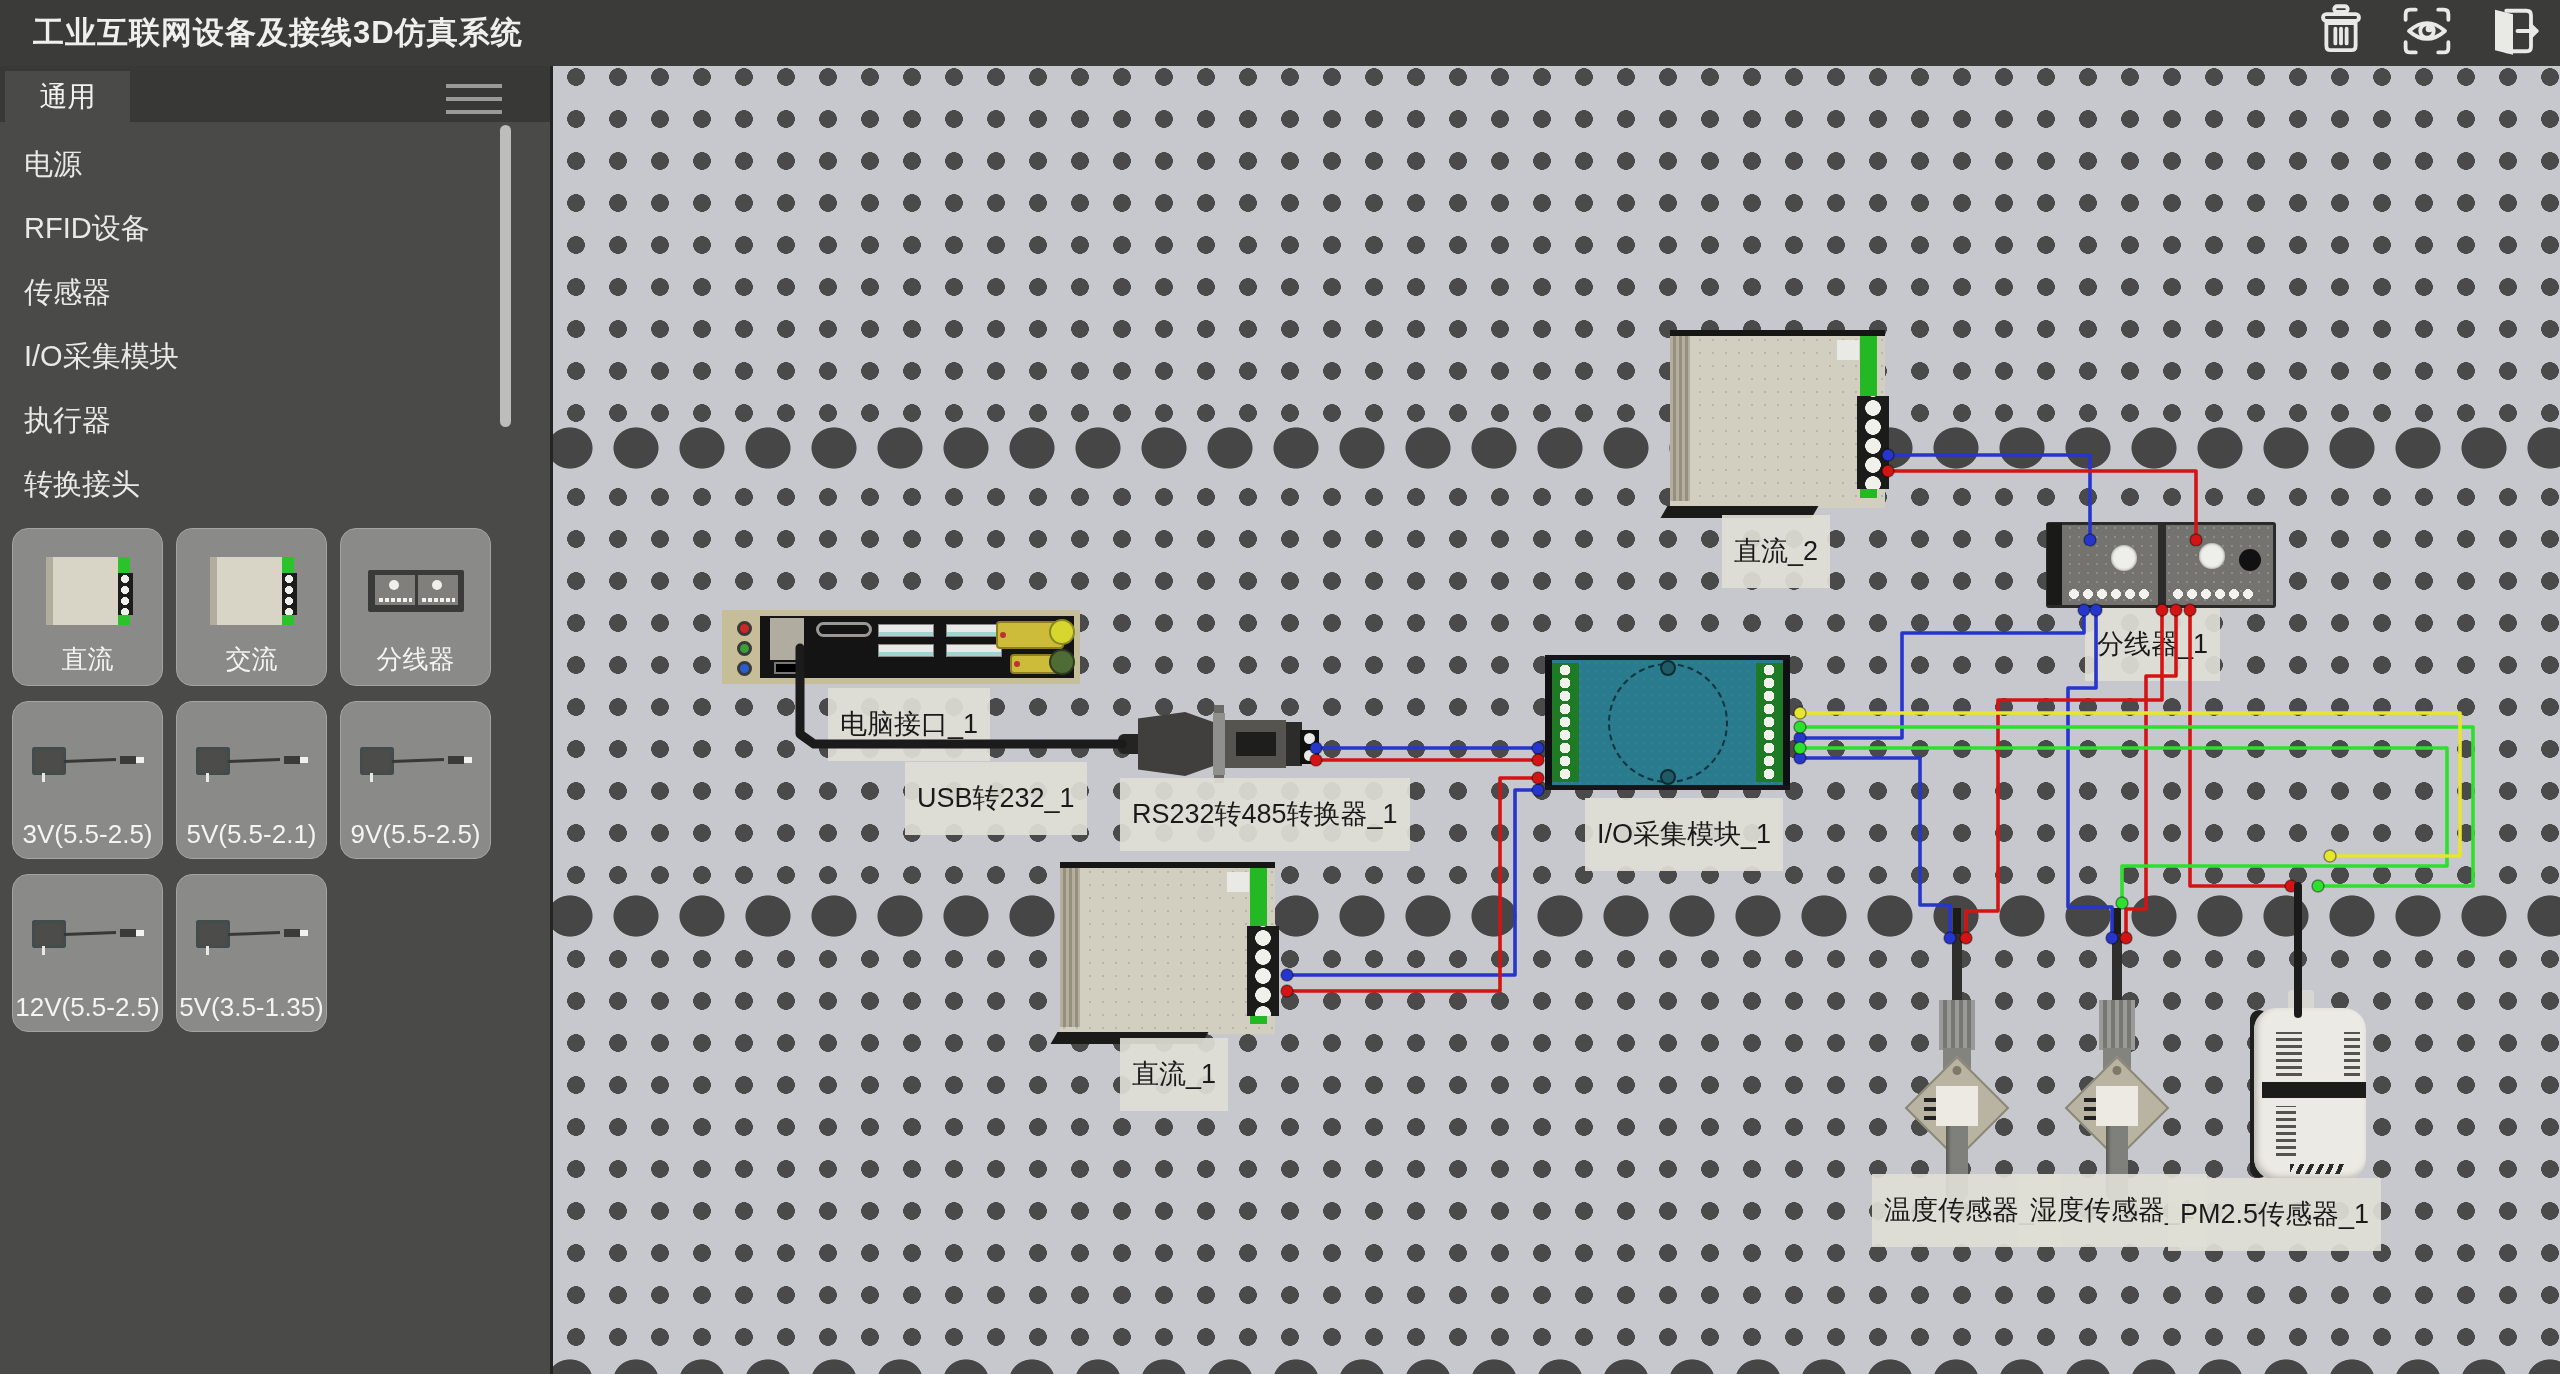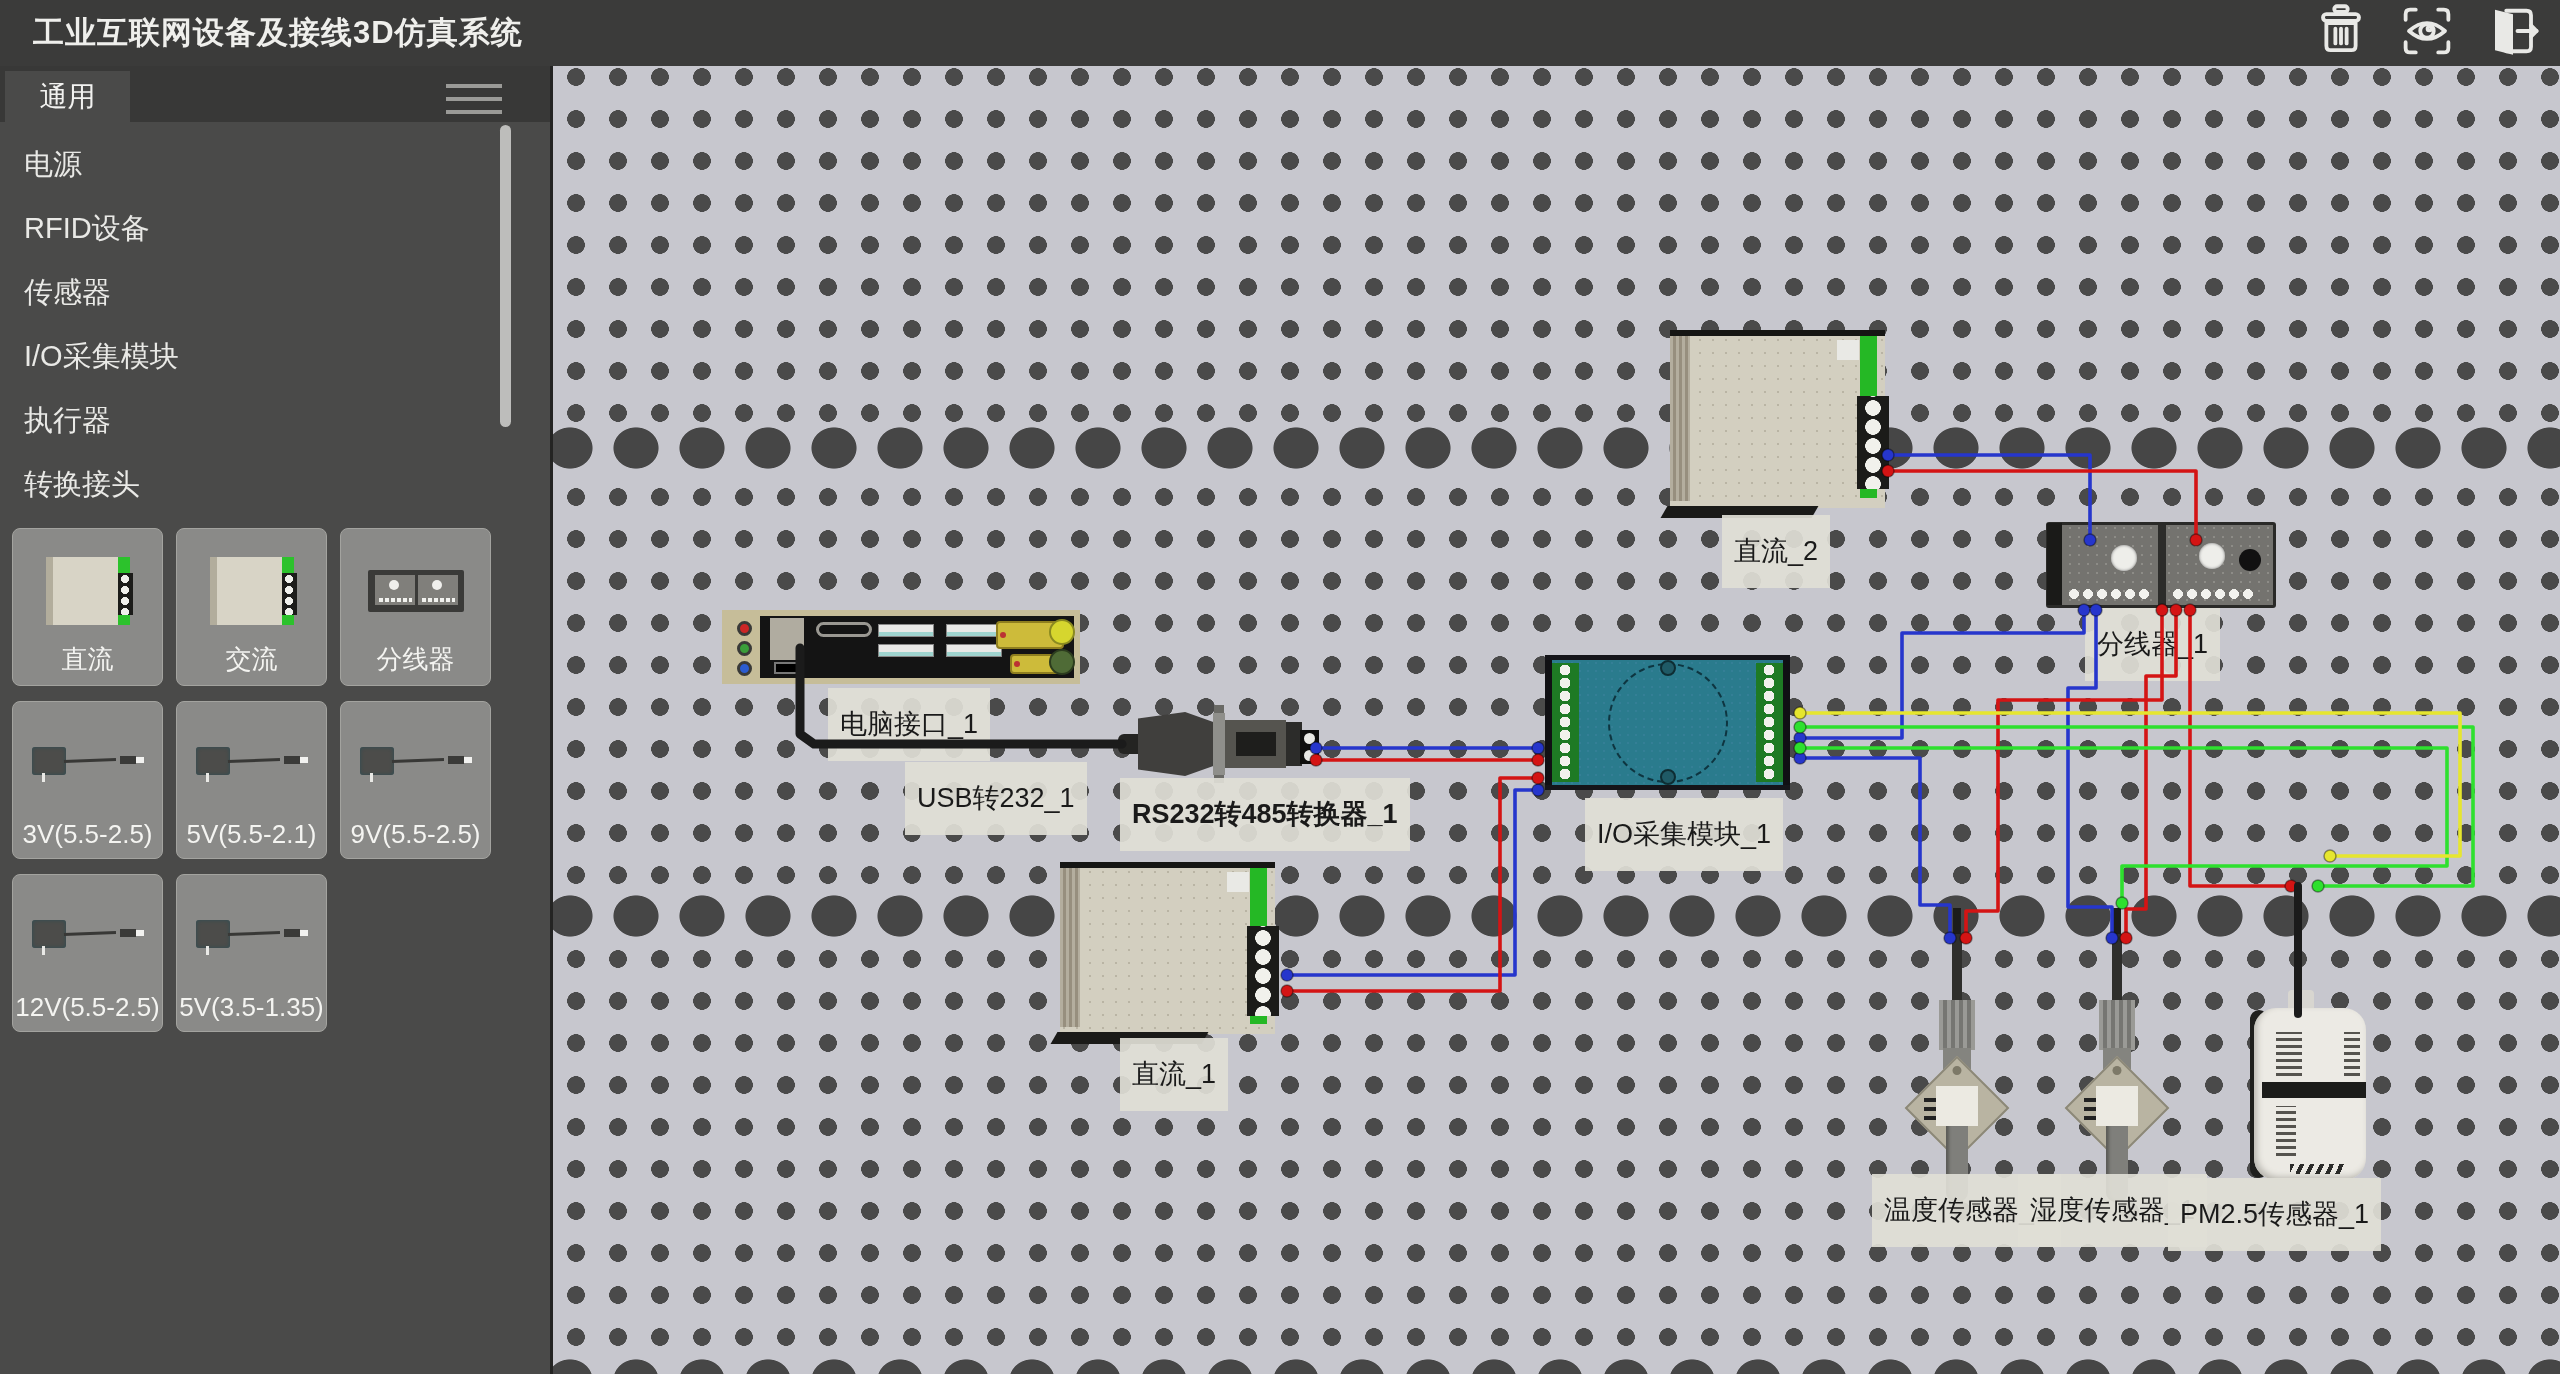--- a/index.html
+++ b/index.html
@@ -25,21 +25,21 @@
   .hamburger i { display:block; height:4px; background:#9a9a97; margin-bottom:9px; }
 
   .menu { position:absolute; left:0; top:66px; width:100%; }
   .menu-item { height:64px; line-height:64px; padding-left:24px; color:#e9e9e6; font-size:29px; cursor:pointer; }
   .v-scrollbar { position:absolute; left:500px; top:59px; width:11px; height:302px;
                  background:#bdbdbb; border-radius:6px; cursor:pointer; }
 
   
   .palette { position:absolute; left:12px; top:462px; width:505px; display:grid;
              grid-template-columns:repeat(3,151px); grid-auto-rows:158px; gap:15px 13px; }
-  .card { position:relative; background:#8a8a88; border:1px solid #a3a39f; border-radius:8px; cursor:pointer; }
+  .card { position:relative; background:#8a8a88; border:1px solid #a3a39f; border-radius:16px; cursor:pointer; }
   .card-label { position:absolute; bottom:8px; width:100%; text-align:center; color:#f4f4f1; font-size:26px; }
   .thumb-wrap { position:absolute; top:16px; left:0; width:100%; height:92px;
                 display:flex; align-items:center; justify-content:center; }
 
   
   .t-powerbox { position:relative; width:84px; height:68px; background:#d8d4c6;
                 border-left:7px solid #b2ad9c; }
   .t-powerbox .t-green { position:absolute; right:0; top:0; width:12px; height:100%; background:#2cc22c; }
   .t-powerbox .t-block { position:absolute; right:-3px; top:16px; width:15px; height:42px; background:#1c1c1a;
                 background-image:radial-gradient(circle 4px at 7px 6px,#f0f0ec 95%,transparent); background-size:15px 11px; }
@@ -441,21 +441,21 @@
         <span class="vents"></span>
         <span class="vents2"></span>
       <span class="vents3"></span>
         <span class="hatch"></span>
     </div>
 
     <div class="dev-label" style="left:1169px; top:449px;">直流_2</div>
     <div class="dev-label" style="left:1532px; top:542px;">分线器_1</div>
     <div class="dev-label" style="left:275px;  top:622px;">电脑接口_1</div>
     <div class="dev-label" style="left:352px;  top:696px;">USB转232_1</div>
-    <div class="dev-label" style="left:567px;  top:712px;font-weight:bold;">RS232转485转换器_1</div>
+    <div class="dev-label" style="left:567px;  top:712px;">RS232转485转换器_1</div>
     <div class="dev-label" style="left:1032px; top:732px;">I/O采集模块_1</div>
     <div class="dev-label" style="left:567px;  top:972px;text-align:right;">直流_1</div>
     <div class="dev-label" style="left:1319px; top:1108px;">温度传感器_1</div>
     <div class="dev-label" style="left:1465px; top:1108px;">湿度传感器_1</div>
     <div class="dev-label" style="left:1615px; top:1112px;">PM2.5传感器_1</div>
 
     <svg class="wires" viewBox="553 66 2007 1308">
         <polyline points="1888,455 2090,455 2090,540" fill="none" stroke="#2636cc" stroke-width="3.6" stroke-linejoin="round" stroke-linecap="round"></polyline>
         <circle cx="1888" cy="455" r="6" fill="#2636cc" stroke="rgba(0,0,0,0.4)" stroke-width="1.5"></circle>
         <circle cx="2090" cy="540" r="6" fill="#2636cc" stroke="rgba(0,0,0,0.4)" stroke-width="1.5"></circle>

